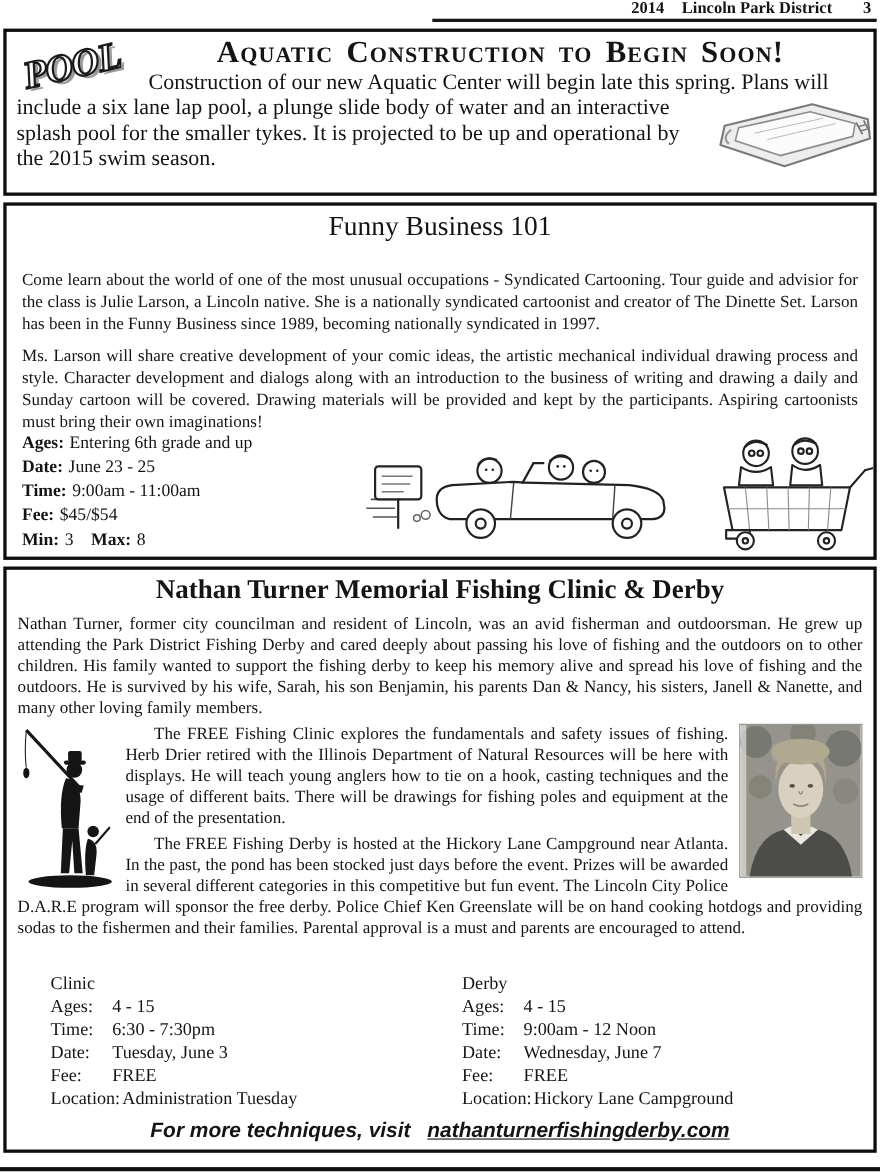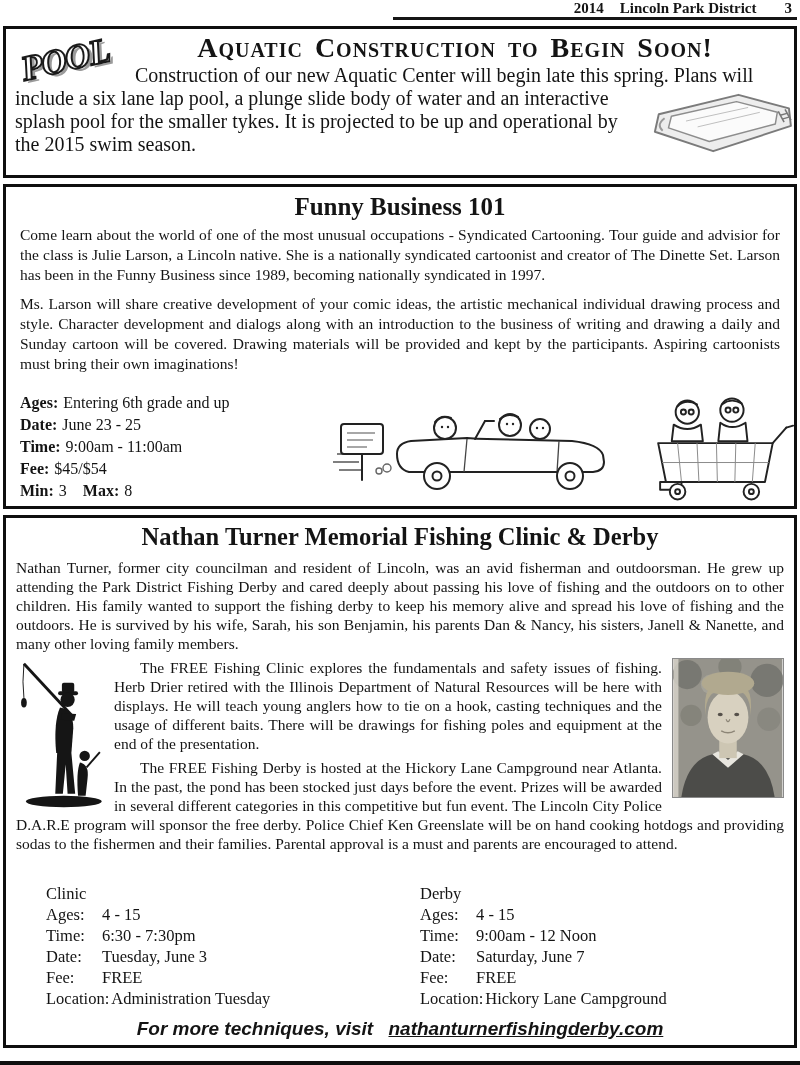--- a/index.html
+++ b/index.html
@@ -37,21 +37,21 @@
   .aquatic-title {
     font-size: 28px; line-height: 32px; font-weight: bold;
     font-variant: small-caps; letter-spacing: 1px; word-spacing: 4px;
     text-align: center; white-space: nowrap;
   }
   .aquatic-body { font-size: 20px; line-height: 23px; text-indent: 10px; }
   .pool-art { float: right; width: 152px; height: 68px; margin: 2px 0 2px 8px; }
 
   
   .funny { height: 325px; padding: 2px 14px 4px; }
-  .funny-title { font-size: 25px; line-height: 32px; font-weight: bold; text-align: center; margin: 2px 0 2px; }
+  .funny-title { font-size: 25px; line-height: 32px; font-weight: normal; text-align: center; margin: 2px 0 22px; }
   .fb-para { font-size: 15.5px; line-height: 20px; text-align: justify; margin-bottom: 9px; }
   .fb-bottom { position: absolute; left: 14px; right: 4px; bottom: 4px; display: flex; align-items: center; }
   .fb-details { flex: none; width: 305px; font-size: 16px; line-height: 22px; align-self: flex-end; }
   .d-label { font-weight: bold; margin-right: 5px; }
   .d-label2 { font-weight: bold; margin: 0 5px 0 16px; }
   .cartoon-car { flex: none; width: 300px; height: 100px; margin: 0 4px 2px 2px; }
   .cartoon-cart { flex: none; width: 165px; height: 110px; margin-bottom: 0; }
 
   
   .fishing { height: 533px; padding: 2px 10px 14px; }
@@ -277,21 +277,21 @@
 
       <div class="pcol derby">
         <div class="pcol-title">Derby</div>
         <div class="prow">
           <span class="plabel">Ages:</span><span class="pvalue">4 - 15</span>
         </div>
         <div class="prow">
           <span class="plabel">Time:</span><span class="pvalue">9:00am - 12 Noon</span>
         </div>
         <div class="prow">
-          <span class="plabel">Date:</span><span class="pvalue">Saturday, June 7</span>
+          <span class="plabel">Date:</span><span class="pvalue">Wednesday, June 7</span>
         </div>
         <div class="prow">
           <span class="plabel">Fee:</span><span class="pvalue">FREE</span>
         </div>
         <div class="prow">
           <span class="plabel">Location:</span><span class="pvalue">Hickory Lane Campground</span>
         </div>
       </div>
     </div>
 

